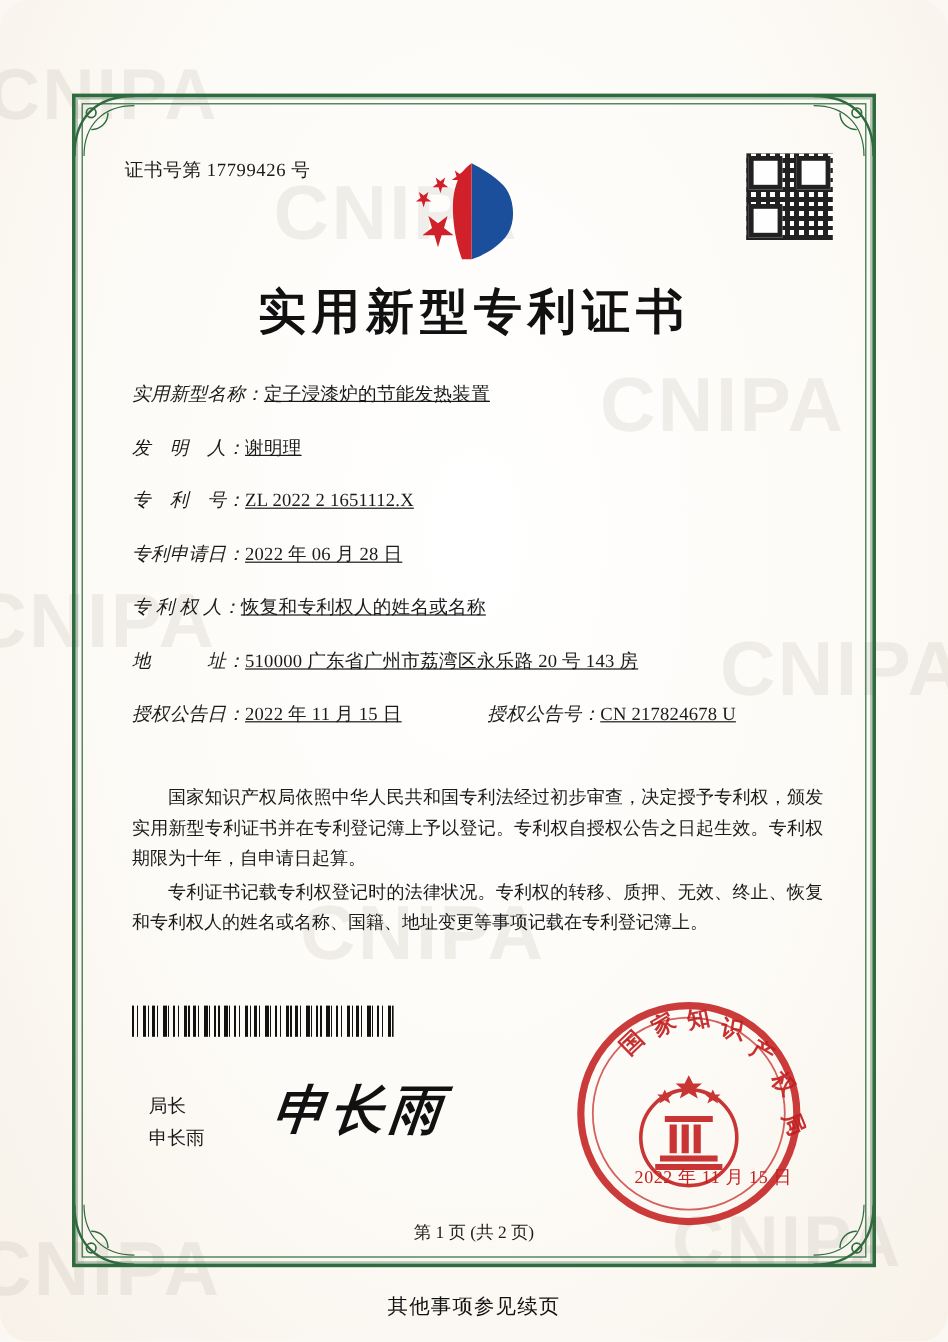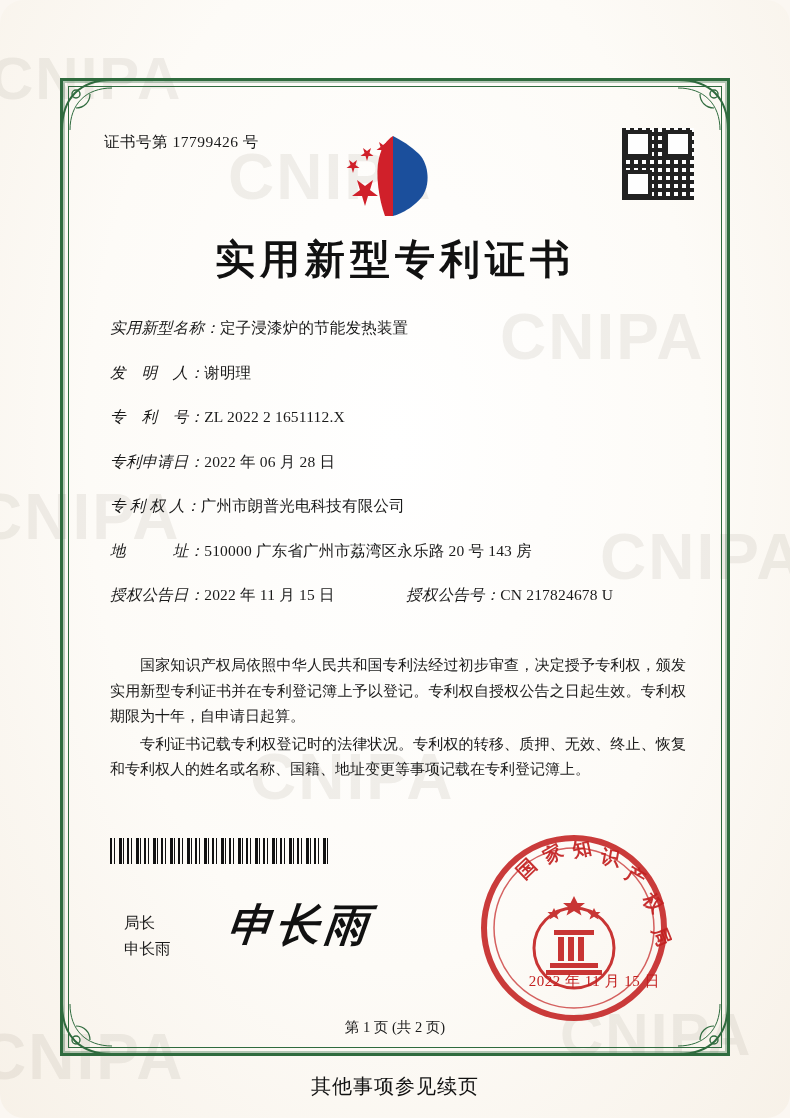--- a/index.html
+++ b/index.html
@@ -140,20 +140,21 @@
   }
   .f-label {
     flex: 0 0 auto;
     letter-spacing: 0.2px;
     white-space: pre;
     font-style: italic;
   }
   .f-value {
     flex: 1 1 auto;
     letter-spacing: 0.2px;
+    text-decoration: underline;
   }
   .field-split { display: flex; align-items: baseline; font-size: 15.5px; margin-bottom: 10px; }
   .half { display:flex; align-items: baseline; }
   .half.first { flex: 0 0 296px; }
 
   
   .paras {
     position: absolute;
     left: 14px; right: 8px;
     top: 543px;
@@ -218,21 +219,21 @@
     top: 908px;
     text-align: center;
     font-size: 14.5px;
   }
 
   .footer-note {
     position: absolute;
     left: 0; right: 0;
     bottom: 18px;
     text-align: center;
-    font-size: 20px;
+    font-size: 17px;
     letter-spacing: 1px;
     color: #111;
   }
 </style>
 </head>
 <body>
 
 <div id="page">
 
   <div class="wm" style="left:-10px; top:44px; font-size:60px;">CNIPA</div>
@@ -314,21 +315,21 @@
       <div class="field">
         <span class="f-label">专　利　号：</span>
         <span class="f-value">ZL 2022 2 1651112.X</span>
       </div>
       <div class="field">
         <span class="f-label">专利申请日：</span>
         <span class="f-value">2022 年 06 月 28 日</span>
       </div>
       <div class="field">
         <span class="f-label">专 利 权 人：</span>
-        <span class="f-value">广州市朗普光电科技有限公司</span>
+        <span class="f-value">恢复和专利权人的姓名或名称</span>
       </div>
       <div class="field">
         <span class="f-label">地　　　址：</span>
         <span class="f-value">510000 广东省广州市荔湾区永乐路 20 号 143 房</span>
       </div>
       <div class="field-split">
         <span class="half first">
           <span class="f-label">授权公告日：</span>
           <span class="f-value">2022 年 11 月 15 日</span>
         </span>

